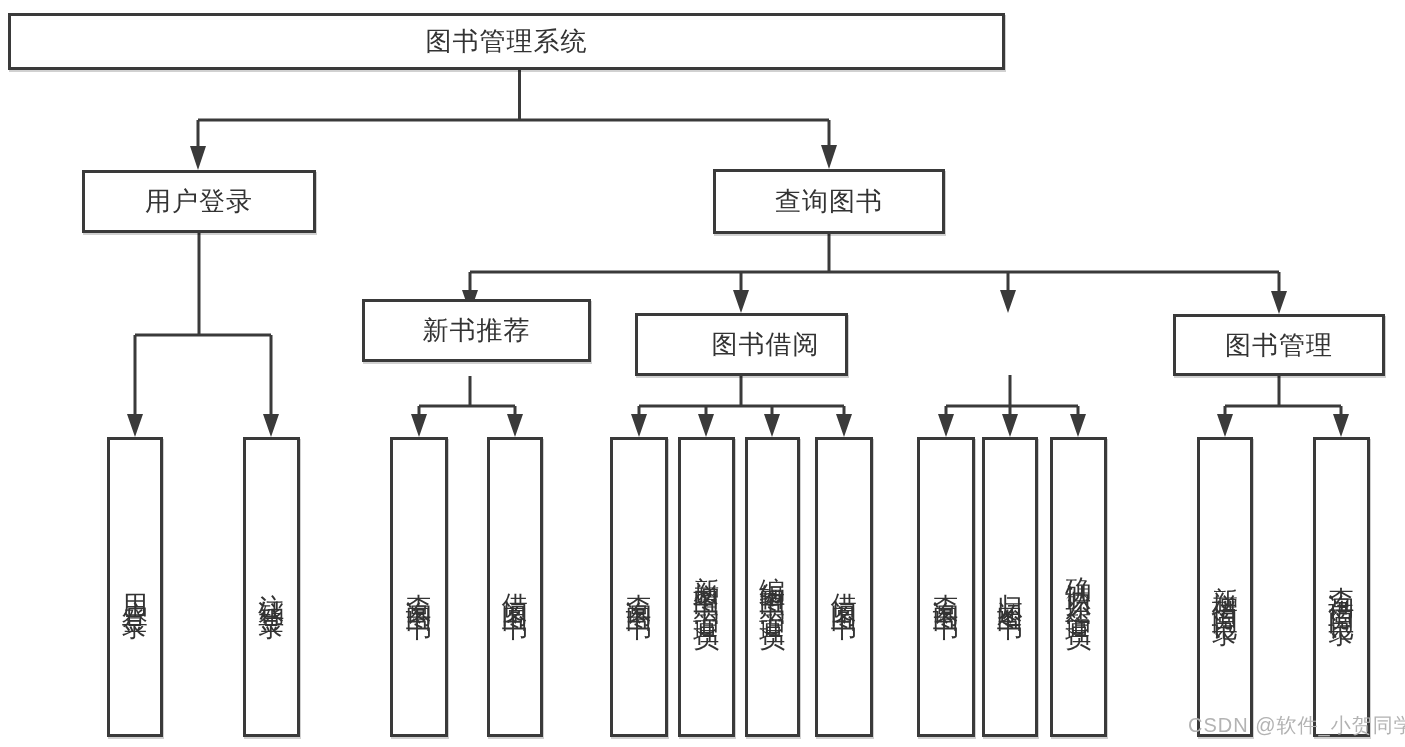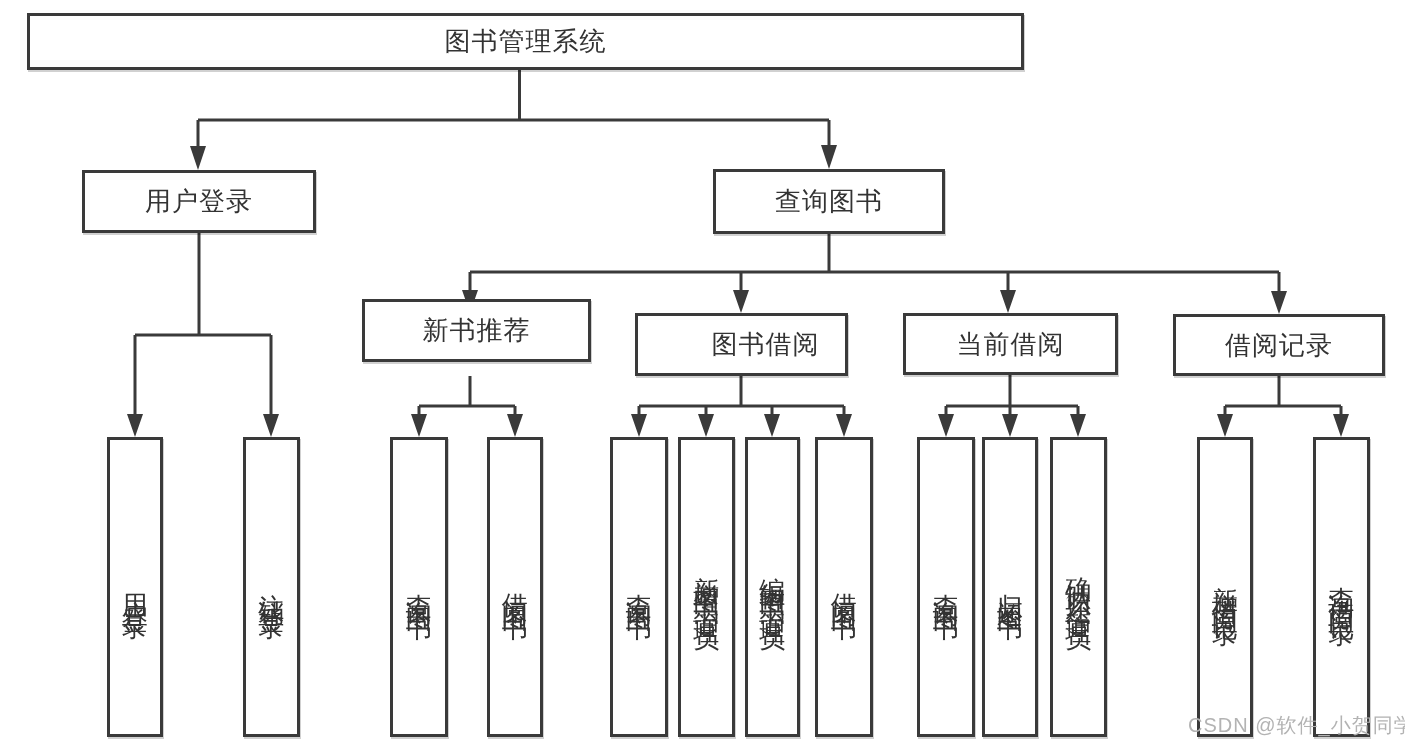--- a/index.html
+++ b/index.html
@@ -83,42 +83,39 @@
 
     <path class="wire" d="M1279 376 V406 M1225 406 H1341 M1225 406 V419 M1341 406 V419"></path>
 
     <path class="arrowhead" d="M190 146 L206 146 L198 170 Z M821 145 L837 145 L829 169 Z"></path>
 
     <path class="arrowhead" d="M462 290 L478 290 L470 313 Z M733 290 L749 290 L741 313 Z M1000 290 L1016 290 L1008 313 Z M1271 291 L1287 291 L1279 314 Z"></path>
 
     <path class="arrowhead" d="M127 414 L143 414 L135 437 Z M263 414 L279 414 L271 437 Z M411 414 L427 414 L419 437 Z M507 414 L523 414 L515 437 Z M631 414 L647 414 L639 437 Z M698 414 L714 414 L706 437 Z M764 414 L780 414 L772 437 Z M836 414 L852 414 L844 437 Z M938 414 L954 414 L946 437 Z M1002 414 L1018 414 L1010 437 Z M1070 414 L1086 414 L1078 437 Z M1217 414 L1233 414 L1225 437 Z M1333 414 L1349 414 L1341 437 Z"></path>
   </svg>
 
-  <div class="node" style="left:27px; top:13px; width:997px; height:57px;">
+  <div class="node" style="left:8px; top:13px; width:997px; height:57px;">
     <span class="lbl">图书管理系统</span>
   </div>
 
   <div class="node" style="left:82px; top:170px; width:234px; height:63px;">
     <span class="lbl">用户登录</span>
   </div>
   <div class="node" style="left:713px; top:169px; width:232px; height:65px;">
     <span class="lbl">查询图书</span>
   </div>
 
   <div class="node" style="left:362px; top:299px; width:229px; height:63px;">
     <span class="lbl">新书推荐</span>
   </div>
   <div class="node" style="left:635px; top:313px; width:213px; height:63px;padding-left:48px;">
     <span class="lbl">图书借阅</span>
   </div>
-  <div class="node" style="left:903px; top:313px; width:215px; height:62px;">
-    <span class="lbl">当前借阅</span>
-  </div>
   <div class="node" style="left:1173px; top:314px; width:212px; height:62px;">
-    <span class="lbl">借阅记录</span>
+    <span class="lbl">图书管理</span>
   </div>
 
   <div class="node v" style="left:107px; top:437px; width:56px; height:300px;">
     <span class="lbl">用户登录</span>
   </div>
   <div class="node v" style="left:243px; top:437px; width:57px; height:300px;">
     <span class="lbl">注销登录</span>
   </div>
 
   <div class="node v" style="left:390px; top:437px; width:58px; height:300px;">

